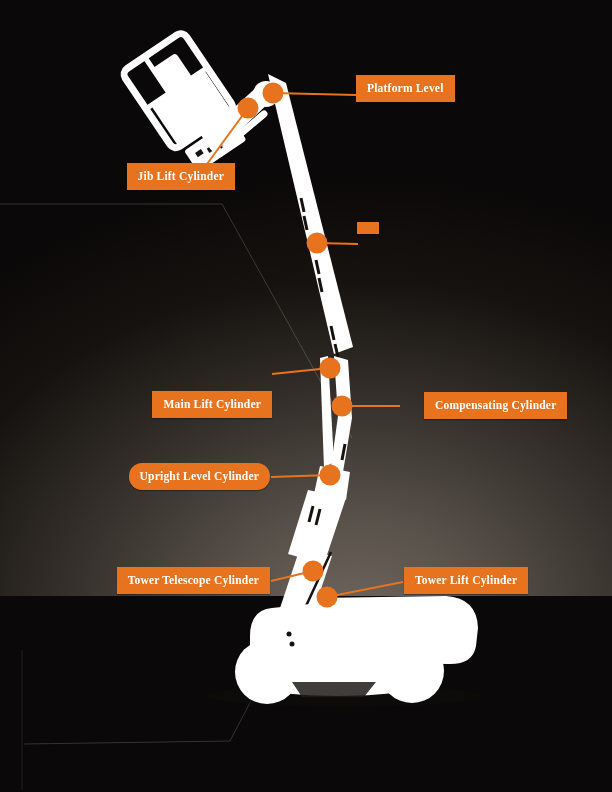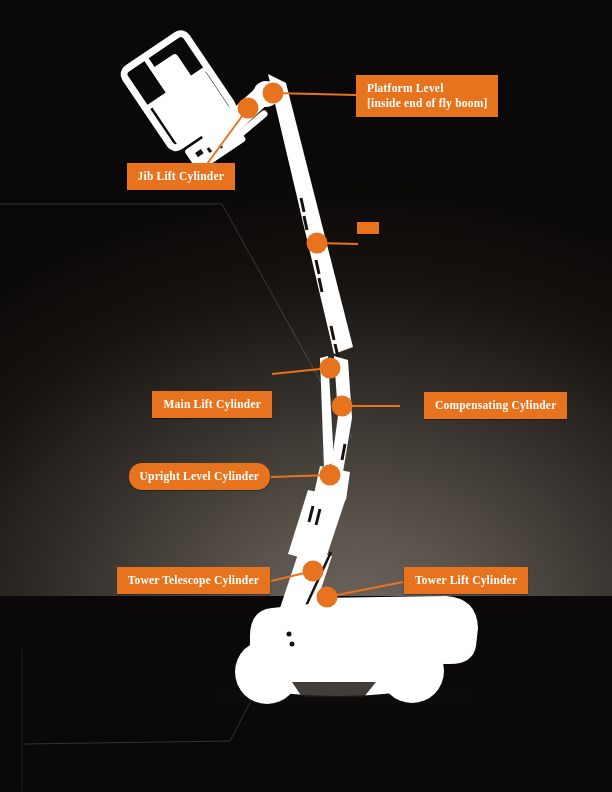--- a/index.html
+++ b/index.html
@@ -131,21 +131,20 @@
       <circle class="accent-dot" cx="330" cy="368" r="10.5"></circle>
       <circle class="accent-dot" cx="342" cy="406" r="10.5"></circle>
       <circle class="accent-dot" cx="330" cy="475" r="10.5"></circle>
       <circle class="accent-dot" cx="313" cy="571" r="10.5"></circle>
       <circle class="accent-dot" cx="327" cy="597" r="10.5"></circle>
     </g>
   </svg>
 
   <div class="callout" style="left:356px;top:75px;">
     <span class="line">Platform Level</span>
-    <span class="line">[inside end of fly boom]</span>
   </div>
 
   <div class="callout" style="right:377px;top:163px;margin-left:36px;">
     <span class="line">Jib Lift Cylinder</span>
   </div>
 
   <div class="callout" style="left:357px;top:222px;">
   </div>
 
   <div class="callout" style="right:340px;top:361px;margin-top:30px;">

